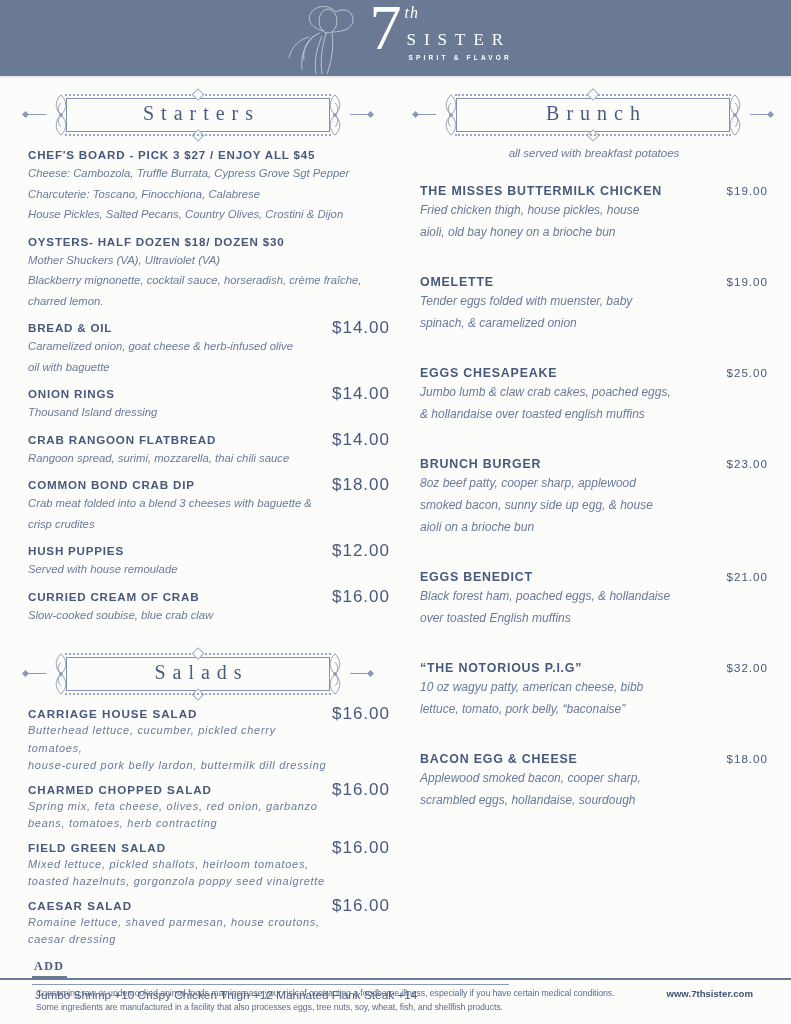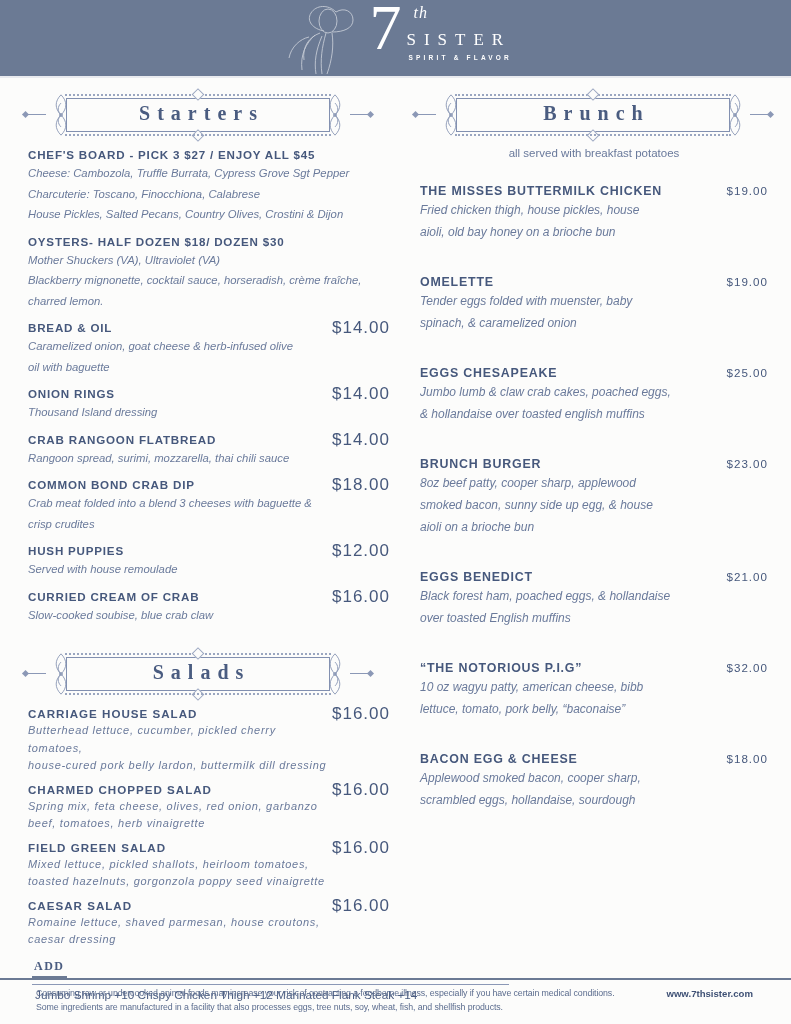--- a/index.html
+++ b/index.html
@@ -4,41 +4,41 @@
 <style>
   html,body{margin:0;padding:0;background:#ffffff;}
   .page{position:relative;width:791px;height:1024px;margin:0 auto;background:#fcfcfb;
         font-family:"Liberation Sans", sans-serif;overflow:hidden;color:#46587c;}
 
   
   .band{position:absolute;left:0;top:0;right:0;height:76px;background:#6b7a94;border-bottom:2px solid #e9ebef;}
   .logo{position:absolute;left:50%;top:2px;transform:translateX(-50%);width:240px;height:72px;color:#fff;}
   .flower{position:absolute;left:0;top:0;opacity:.6;}
   .seven{position:absolute;left:94px;top:-6px;font-family:"Liberation Serif",serif;font-size:64px;font-weight:400;line-height:1;}
-  .th{position:absolute;left:138px;top:2px;font-family:"Liberation Serif",serif;font-style:italic;font-size:16px;letter-spacing:1px;}
+  .th{position:absolute;left:129px;top:2px;font-family:"Liberation Serif",serif;font-style:italic;font-size:16px;letter-spacing:1px;}
   .sister{position:absolute;left:131px;top:28px;font-family:"Liberation Serif",serif;font-size:17px;letter-spacing:8px;}
   .tagline{position:absolute;left:133px;top:52px;font-size:6.5px;letter-spacing:3.2px;font-weight:700;}
 
   
   .col{position:absolute;top:92px;}
   .col-left{left:28px;width:362px;}
   .col-right{left:420px;width:348px;}
 
   
   .sec-header{position:relative;height:46px;margin:0 0 9px 10px;width:320px;}
   .col-right .sec-header{margin-left:8px;width:330px;}
   .frame{position:absolute;left:28px;right:28px;top:6px;bottom:6px;border:1px solid #8290b0;}
   .frame::before,.frame::after{content:"";position:absolute;left:-2px;right:-2px;border-top:2px dotted #9aa6c0;}
   .frame::before{top:-5px;}
   .frame::after{bottom:-5px;}
   .medal{position:absolute;left:50%;width:7px;height:7px;border:1px solid #9aa6c0;background:#fcfcfb;transform:translateX(-50%) rotate(45deg);}
   .medal-t{top:-9px;}
   .medal-b{bottom:-9px;}
   .frame-title{position:absolute;left:0;right:0;top:50%;transform:translateY(-55%);text-align:center;
-               font-family:"Liberation Serif",serif;font-weight:700;font-size:20px;letter-spacing:7px;text-indent:7px;color:#4a5c80;}
+               font-family:"Liberation Serif",serif;font-weight:400;font-size:20px;letter-spacing:7px;text-indent:7px;color:#4a5c80;}
   .corner{position:absolute;top:0;height:46px;width:22px;color:#8b98b6;}
   .corner-l{left:12px;}
   .corner-r{right:12px;transform:scaleX(-1);}
   .tail{position:absolute;top:22px;width:22px;border-top:1px solid #8b98b6;}
   .tail-l{left:-14px;}
   .tail-r{right:-14px;}
   .tail::before{content:"";position:absolute;top:-3.5px;width:5px;height:5px;background:#8b98b6;transform:rotate(45deg);}
   .tail-l::before{left:-1px;}
   .tail-r::before{right:-1px;}
 
@@ -51,21 +51,21 @@
   .desc-line{font-style:italic;font-size:11.3px;color:#6a7a9b;line-height:20.5px;}
 
   .sec-salads .item{margin-bottom:7px;}
   .sec-salads .iname{letter-spacing:1px;}
   .sec-salads .desc-line{letter-spacing:0.7px;line-height:17.5px;font-size:11px;}
 
   .sec-brunch .item{margin-bottom:31px;}
   .sec-brunch .iname{font-size:12.4px;}
   .sec-brunch .iprice{font-size:11.6px;}
   .sec-brunch .desc-line{font-size:12px;line-height:22px;}
-  .sec-note{font-size:11.5px;color:#69799b;text-align:center;margin:8px 0 24px;}
+  .sec-note{font-style:italic;font-size:11.5px;color:#69799b;text-align:center;margin:8px 0 24px;}
 
   
   .add-block{margin:3px 0 8px 4px;}
   .add-label{display:inline-block;font-family:"Liberation Serif",serif;font-weight:700;font-size:12px;
              letter-spacing:1.5px;color:#4a5c80;border-bottom:2.5px solid #6b7a94;padding:0 2px 2px;}
   .addons-line{margin-top:6px;font-size:11.8px;color:#4a5c80;border-top:1.5px solid #8b98b6;
                padding:3px 0 0 3px;width:474px;}
 
   
   .bottom-rule{position:absolute;left:0;right:0;top:978px;border-top:2.5px solid #6b7a94;}
@@ -259,21 +259,21 @@
               </div>
     </div>
 
     <div class="item">
       <div class="row">
         <span class="iname">CHARMED CHOPPED SALAD</span>
         <span class="iprice">$16.00</span>
       </div>
       <div class="idesc">
                 <div class="desc-line">Spring mix, feta cheese, olives, red onion, garbanzo</div>
-                <div class="desc-line">beef, tomatoes, herb vinaigrette</div>
+                <div class="desc-line">beans, tomatoes, herb contracting</div>
               </div>
     </div>
 
     <div class="item">
       <div class="row">
         <span class="iname">FIELD GREEN SALAD</span>
         <span class="iprice">$16.00</span>
       </div>
       <div class="idesc">
                 <div class="desc-line">Mixed lettuce, pickled shallots, heirloom tomatoes,</div>

